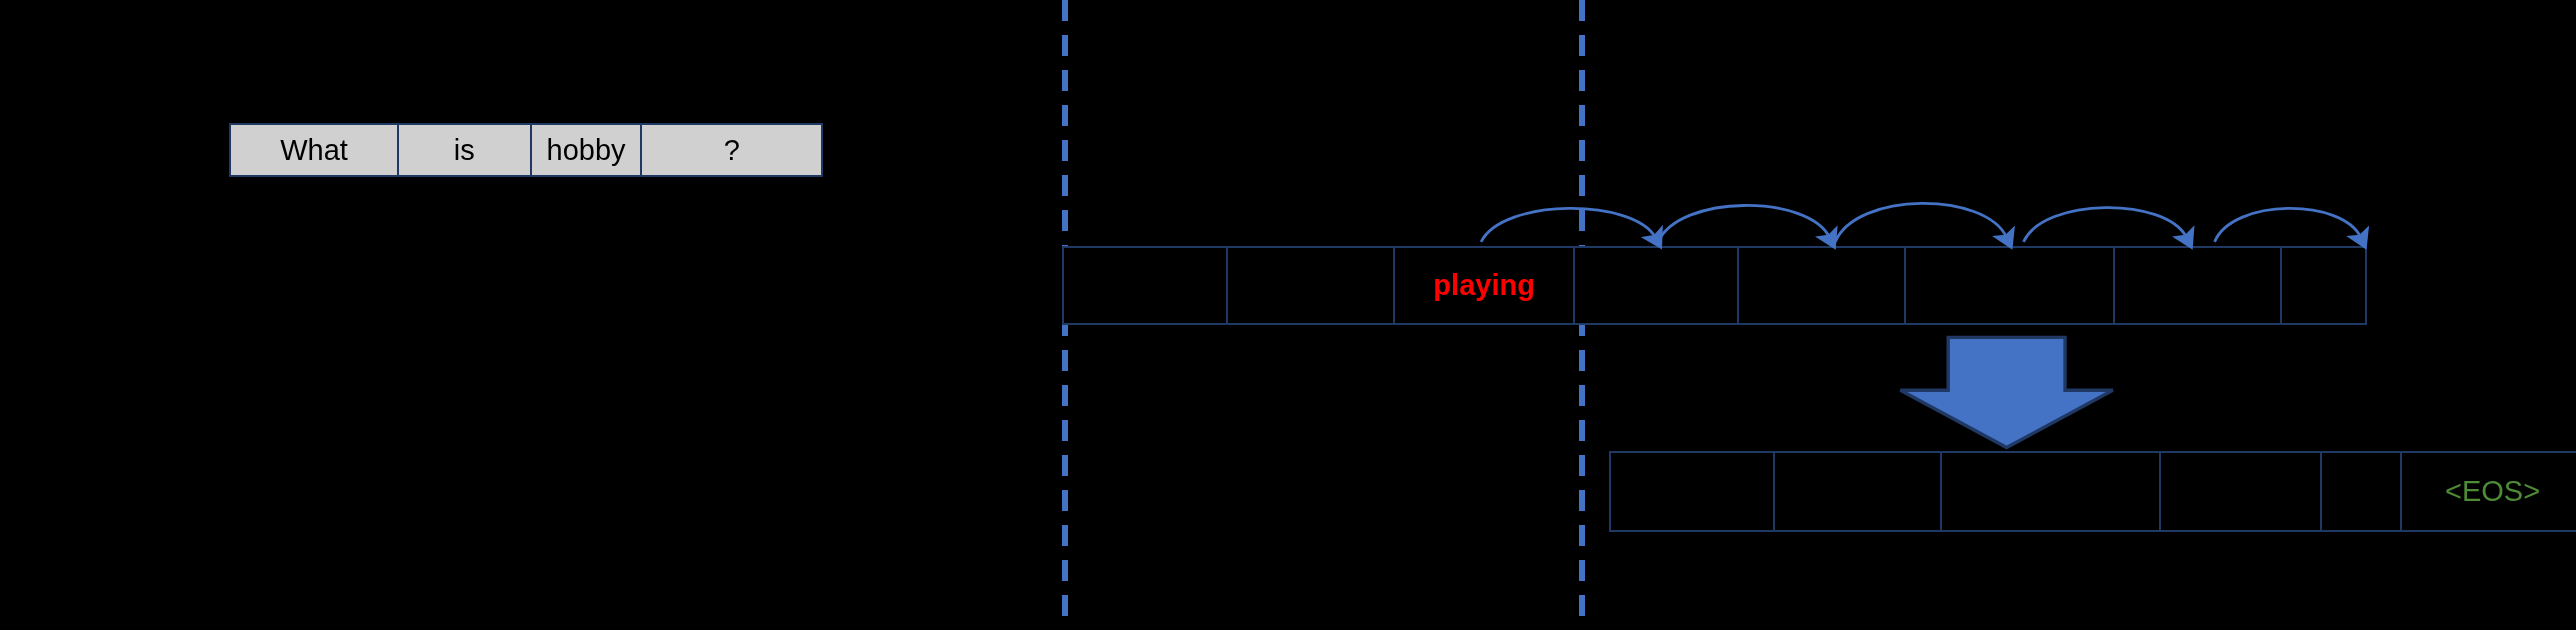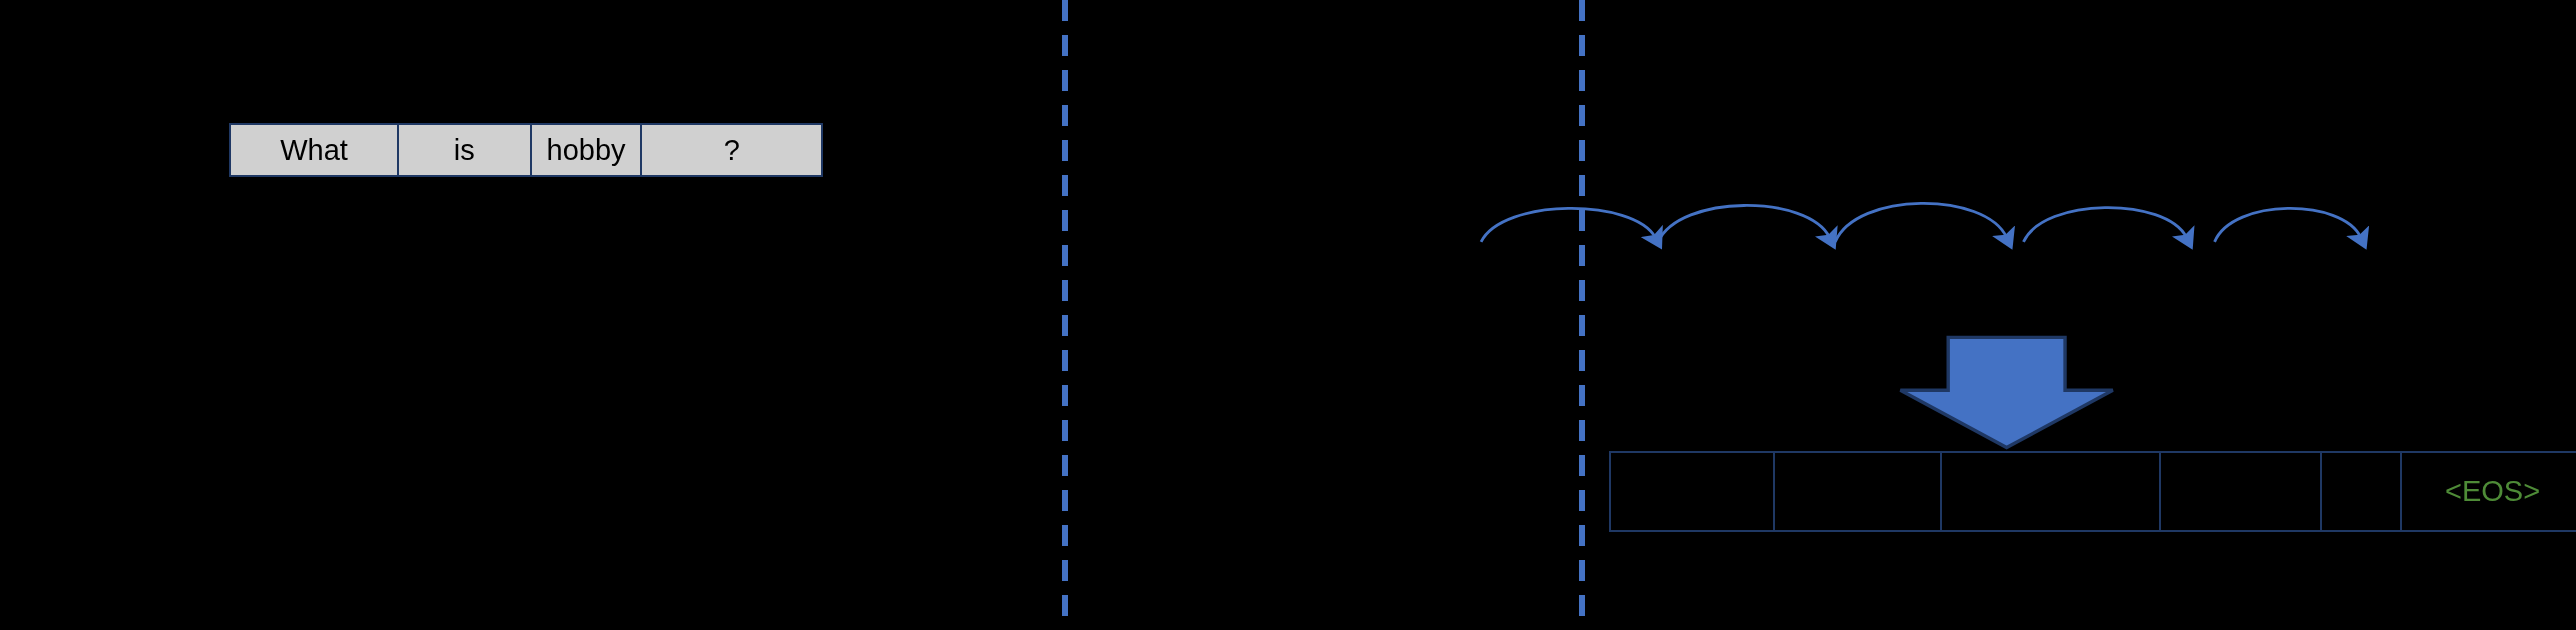--- a/index.html
+++ b/index.html
@@ -89,20 +89,46 @@
         <span>is</span>
       </div>
       <div class="cell" style="width: 113px;">
         <span>hobby</span>
       </div>
       <div class="cell" style="width: 183px;">
         <span>?</span>
       </div>
     </div>
 
+  <div class="row row-decoder-in" id="row-decoder-input" style="left:1062px; top:246px; height:79px;">
+      <div class="cell" style="width: 166px;">
+        <span></span>
+      </div>
+      <div class="cell" style="width: 169px;">
+        <span></span>
+      </div>
+      <div class="cell tok-highlight-red" style="width: 183px;">
+        <span>playing</span>
+      </div>
+      <div class="cell" style="width: 166px;">
+        <span></span>
+      </div>
+      <div class="cell" style="width: 169px;">
+        <span></span>
+      </div>
+      <div class="cell" style="width: 211px;">
+        <span></span>
+      </div>
+      <div class="cell" style="width: 169px;">
+        <span></span>
+      </div>
+      <div class="cell" style="width: 87px;">
+        <span></span>
+      </div>
+    </div>
 
   <div class="row row-decoder-out" id="row-decoder-output" style="left:1582px; top:451px; height:81px;padding-left:27px;">
       <div class="cell" style="width: 166px;">
         <span></span>
       </div>
       <div class="cell" style="width: 169px;">
         <span></span>
       </div>
       <div class="cell" style="width: 222px;">
         <span></span>

